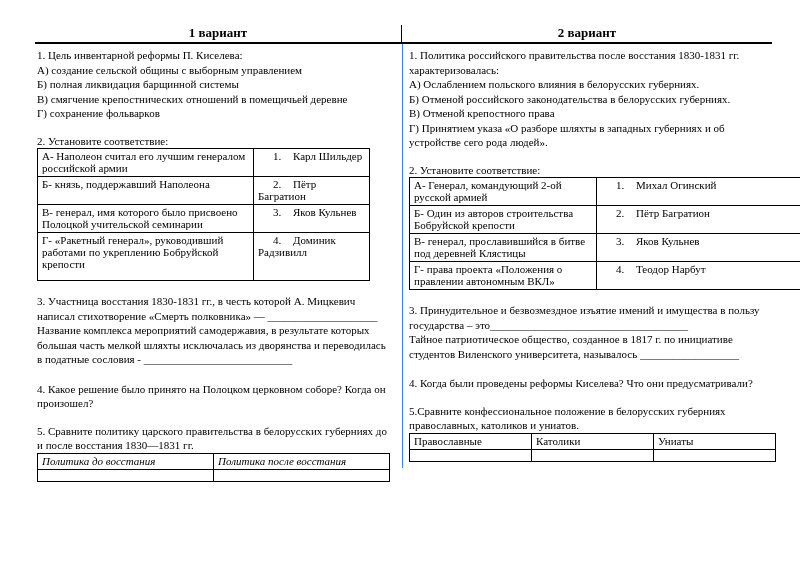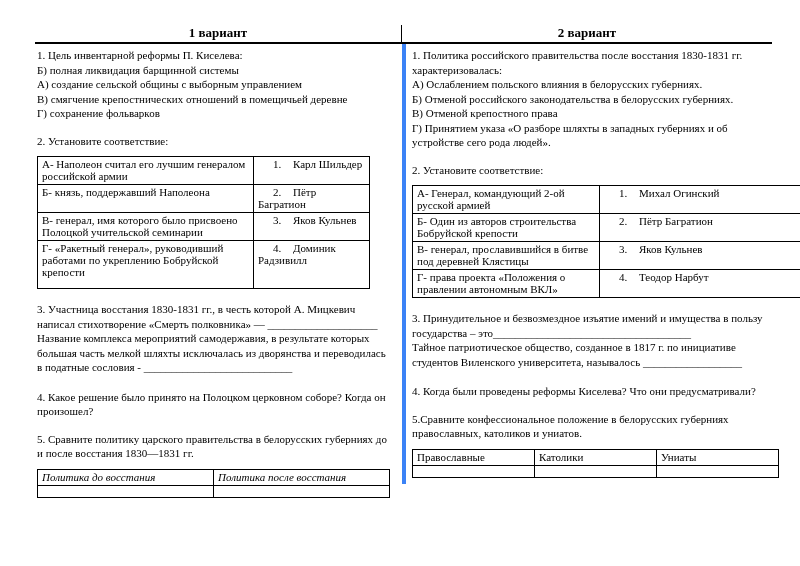--- a/index.html
+++ b/index.html
@@ -14,27 +14,27 @@
   
   .hdr-row { display:flex; border-bottom:2px solid #000; }
   .hdr-cell { box-sizing:border-box; text-align:center; font-weight:bold; font-size:13px; line-height:15px; padding-bottom:2px; }
   .hdr-cell.first { flex:0 0 367px; border-right:1px solid #000; }
   .hdr-cell.second { flex:1 1 auto; }
 
   
   .body-row { display:flex; align-items:flex-start; }
   .col { box-sizing:border-box; }
   .col-left  { width:367px; padding:4px 10px 0 2px; }
-  .col-right { width:370px; border-left:4px solid #3b82f6; padding:4px 2px 6px 6px; }
+  .col-right { width:370px; border-left:1px solid #3b82f6; padding:4px 2px 6px 6px; }
 
   p.t { margin:0; }
   .q { margin-top:13px; }
   .q4 { margin-top:15px; }
 
-  table { border-collapse:collapse; margin-top:8px; table-layout:fixed; }
+  table { border-collapse:collapse; margin-top:0; table-layout:fixed; }
   td { border:1px solid #000; vertical-align:top; padding:1px 4px 2px 4px; font-size:11px; line-height:12px; }
   .t-match-l { width:333px; }
   .t-match-l .c1 { width:207px; }
   .t-match-r { width:406px; }
   .t-match-r .c1 { width:178px; }
   .num { display:inline-block; margin-left:15px; min-width:20px; }
   .pb-extra { padding-bottom:10px; }
 
   .t-cmp-l { width:353px;font-style:italic; }
   .t-cmp-l td { width:50%; }
@@ -51,22 +51,22 @@
     <div class="hdr-row">
       <div class="hdr-cell first">1 вариант</div>
       <div class="hdr-cell second">2 вариант</div>
     </div>
 
     <div class="body-row">
 
       <div class="col col-left">
         <div>
           <p class="t">1. Цель инвентарной реформы П. Киселева:</p>
+          <p class="t">А) создание сельской общины с выборным управлением</p>
           <p class="t">Б) полная ликвидация барщинной системы</p>
-          <p class="t">А) создание сельской общины с выборным управлением</p>
           <p class="t">В) смягчение крепостнических отношений в помещичьей деревне</p>
           <p class="t">Г) сохранение фольварков</p>
         </div>
 
         <div class="q">
           <p class="t">2. Установите соответствие:</p>
           <table class="t-match-l">
             <tbody>
                 <tr>
               <td class="c1">А- Наполеон считал его лучшим генералом российской армии</td>

